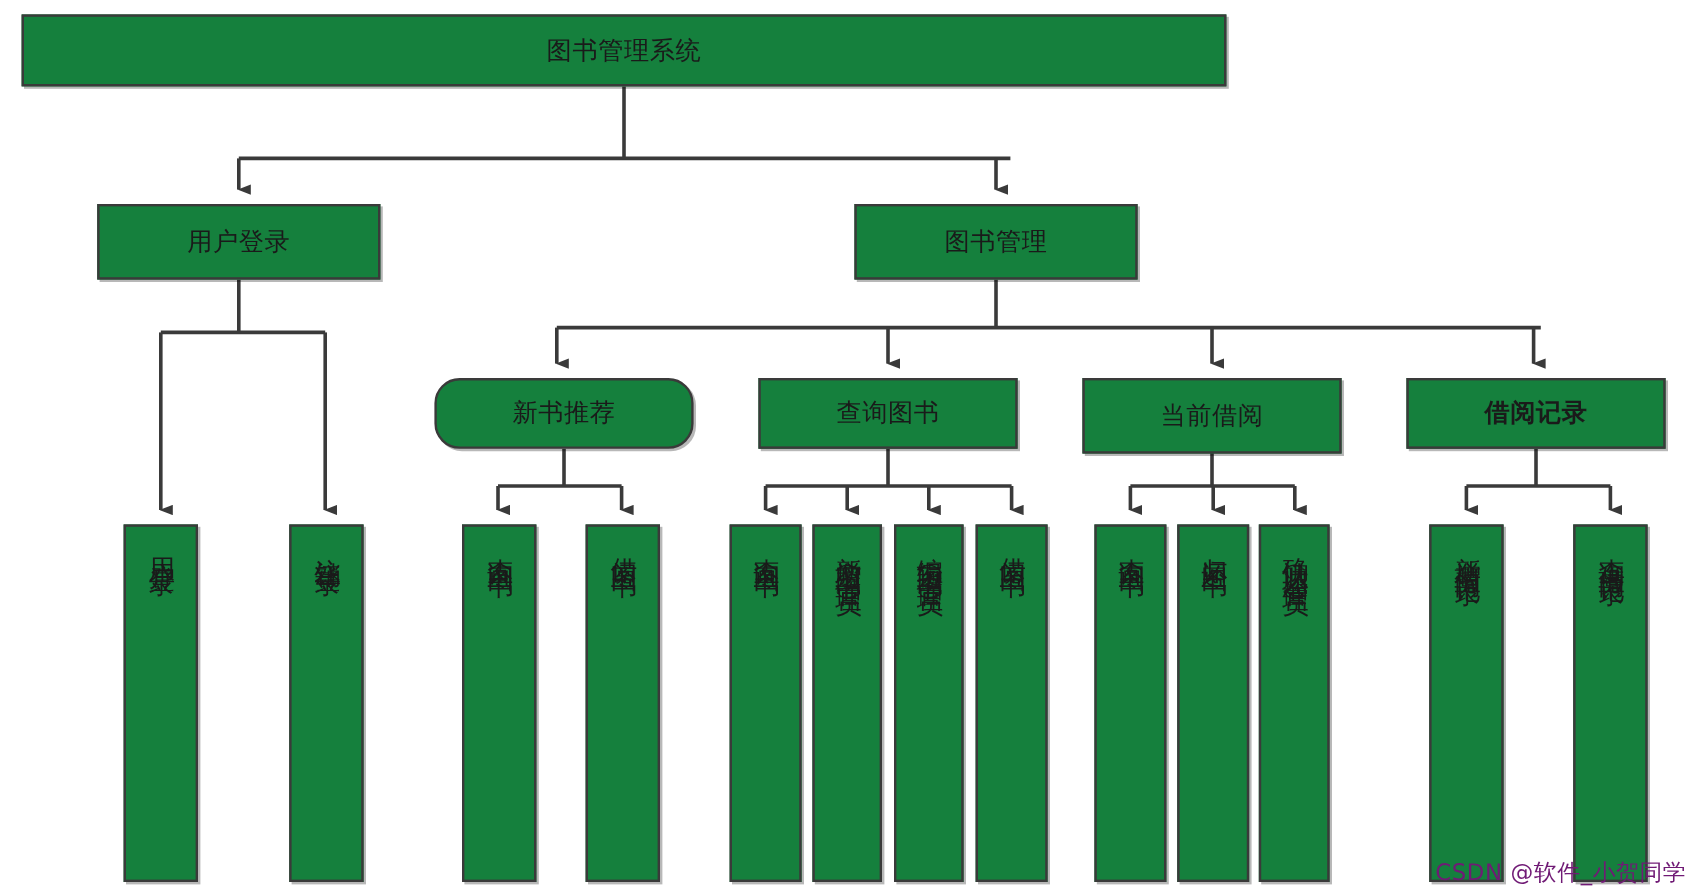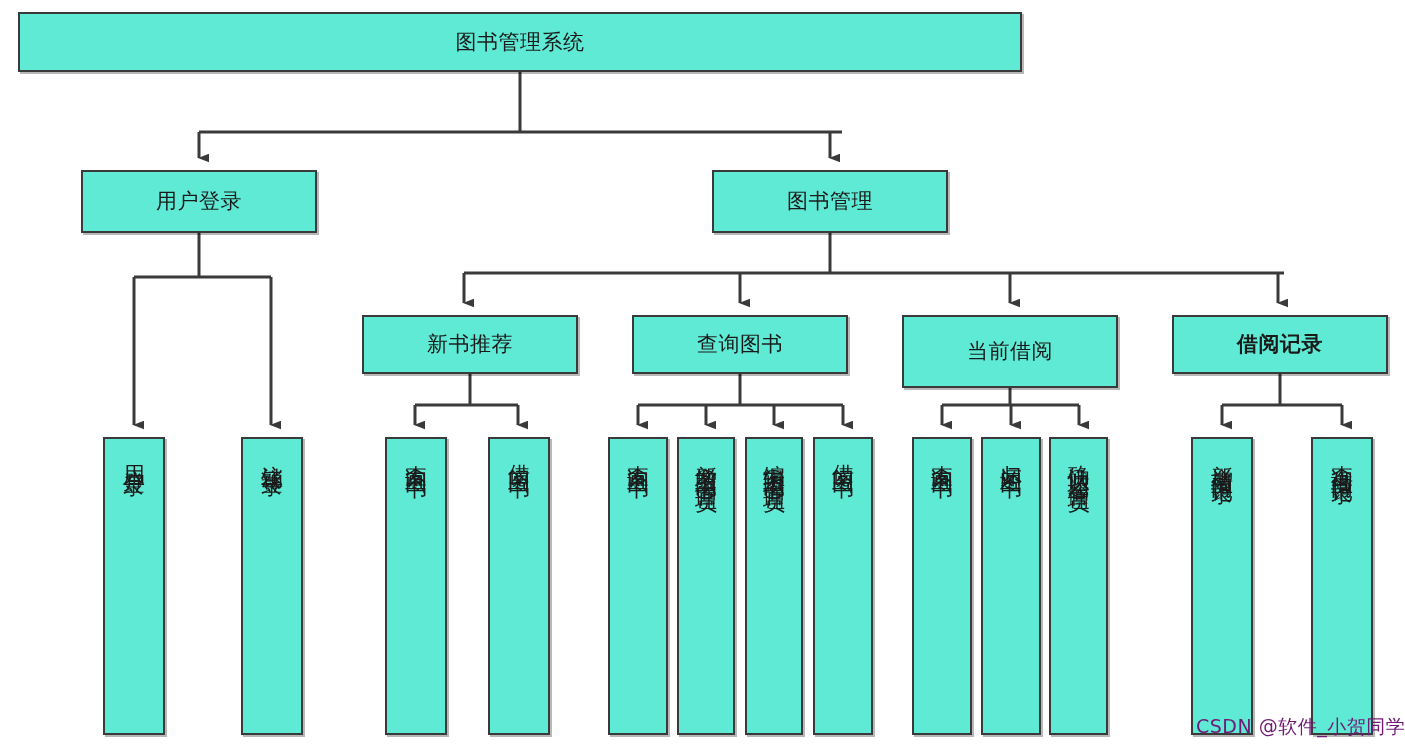--- a/index.html
+++ b/index.html
@@ -17,21 +17,21 @@
   #diagram-root {
     position: absolute;
     left: 0;
     top: 0;
     width: 1405px;
     height: 747px;
   }
   .node-box {
     position: absolute;
     box-sizing: border-box;
-    background: #5eead4;
+    background: #15803d;
     border: 2px solid #3a3a3a;
     box-shadow: 2px 2px 0 rgba(0,0,0,0.28);
     display: flex;
     align-items: center;
     justify-content: center;
     overflow: hidden;
   }
   .node-label {
     font-size: 21px;
     color: #1a1a1a;
@@ -129,27 +129,27 @@
     <span class="node-label">图书管理系统</span>
   </div>
 
   <div class="node-box" style="left:81px; top:170px; width:236px; height:63px;">
     <span class="node-label">用户登录</span>
   </div>
   <div class="node-box" style="left:712px; top:170px; width:236px; height:63px;text-align:right;">
     <span class="node-label">图书管理</span>
   </div>
 
-  <div class="node-box" style="left:362px; top:315px; width:216px; height:59px;">
+  <div class="node-box" style="left:362px; top:315px; width:216px; height:59px;border-radius:21px;">
     <span class="node-label">新书推荐</span>
   </div>
   <div class="node-box" style="left:632px; top:315px; width:216px; height:59px;">
     <span class="node-label">查询图书</span>
   </div>
-  <div class="node-box" style="left:902px; top:315px; width:216px; height:73px;">
+  <div class="node-box" style="left:902px; top:315px; width:216px; height:63px;">
     <span class="node-label">当前借阅</span>
   </div>
   <div class="node-box" style="left:1172px; top:315px; width:216px; height:59px;font-weight:bold;">
     <span class="node-label">借阅记录</span>
   </div>
 
   <div class="node-box vertical" style="left:103px; top:437px; width:62px; height:298px;">
     <span class="node-label">用户登录</span>
   </div>
   <div class="node-box vertical" style="left:241px; top:437px; width:62px; height:298px;">

